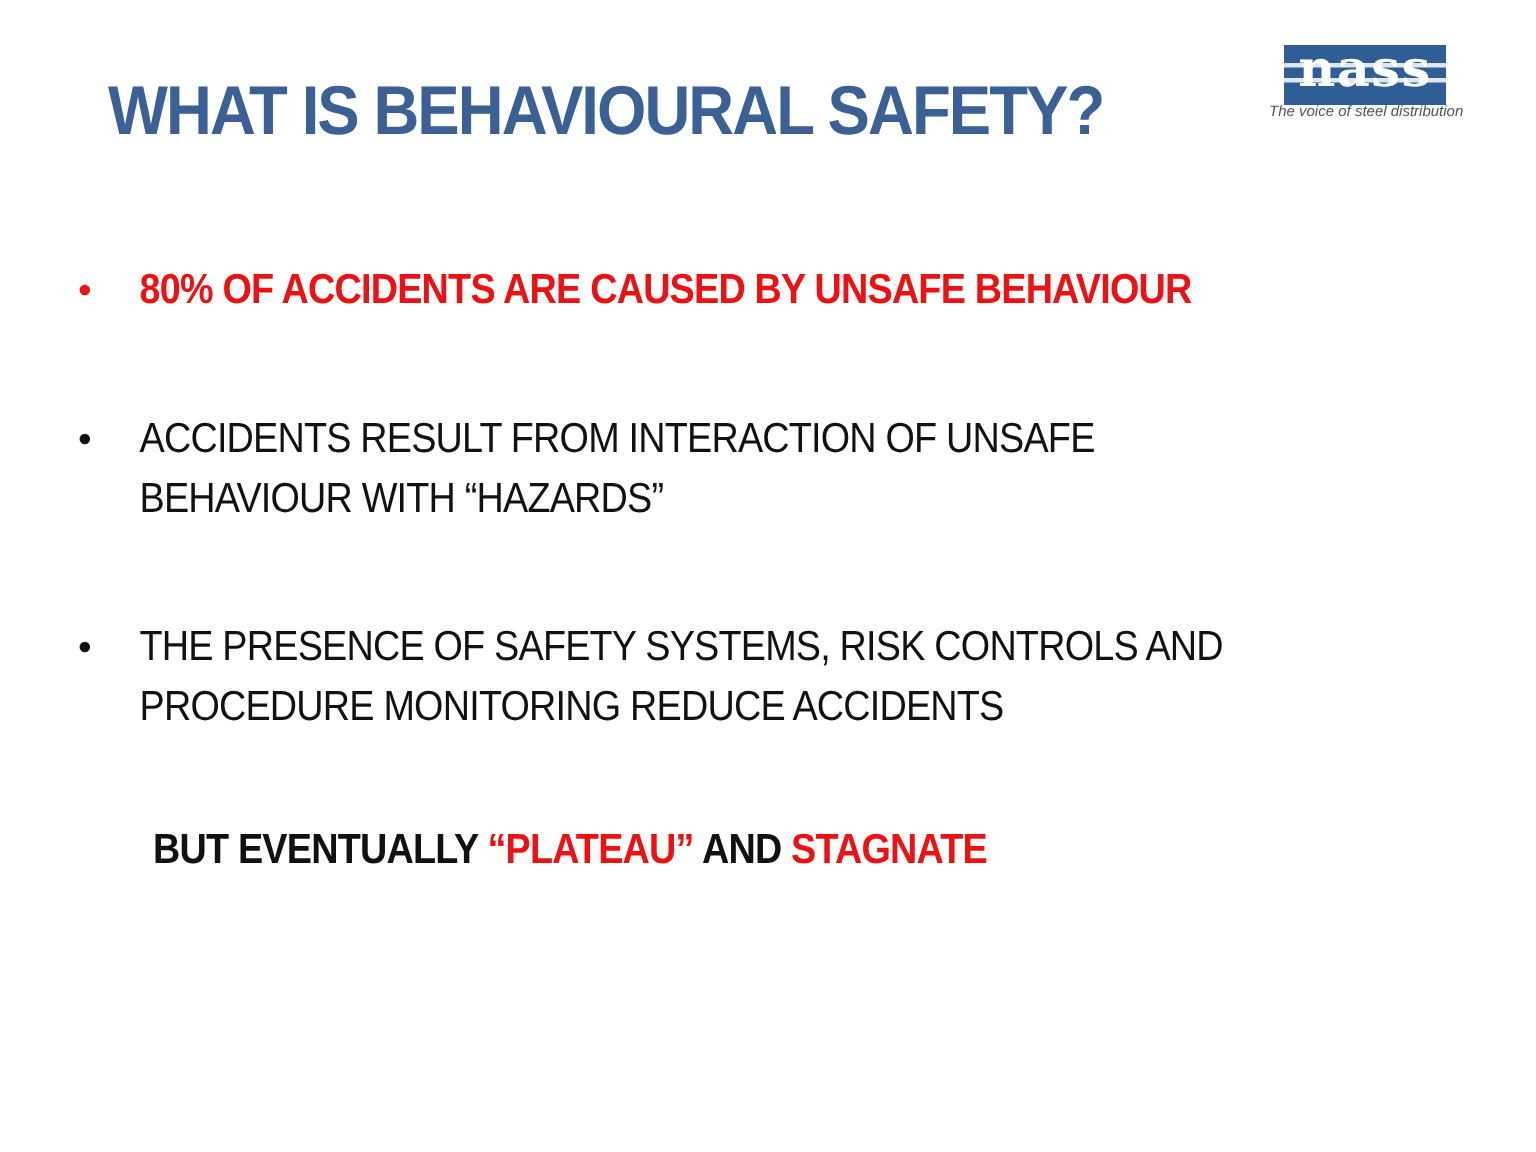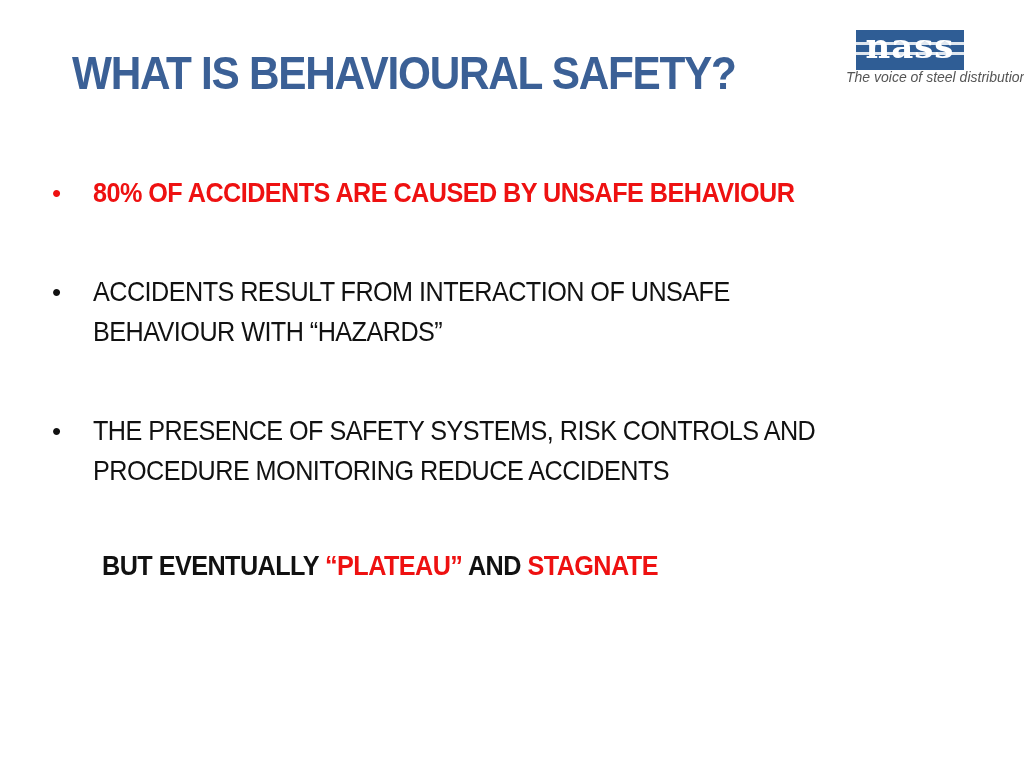--- a/index.html
+++ b/index.html
@@ -18,21 +18,21 @@
     position: absolute; left: 10px; top: 0; width: 108px; height: 40px;
     background: #2f5d95; color: #ffffff;
   }
   .logo-mark span {
     position: absolute; left: 0; top: -4px; width: 108px; text-align: center;
     font-family: "DejaVu Serif", serif; font-weight: bold; font-size: 34px; letter-spacing: 1px;
     color: #ffffff;
   }
   .logo-mark .stripe { position: absolute; left: 0; right: 0; height: 3px; background: #ffffff; opacity: 0.85; }
   .logo-tagline {
-    position: absolute; left: 0; top: 39px; width: 130px; font-size: 14px; font-style: italic;
+    position: absolute; left: 0; top: 39px; width: 130px; font-size: 10px; font-style: italic;
     color: #555; white-space: nowrap;
   }
   .bullet-row { position: absolute; left: 52px; display: flex; }
   .bullet-dot { width: 41px; font-size: 26px; line-height: 40px; }
   .bullet-text {
     font-size: 28px; line-height: 40px; letter-spacing: -0.6px;
     transform: scaleX(0.9); transform-origin: left top; white-space: nowrap;
   }
   .red { color: #ee1111; }
   .black { color: #111111; }

